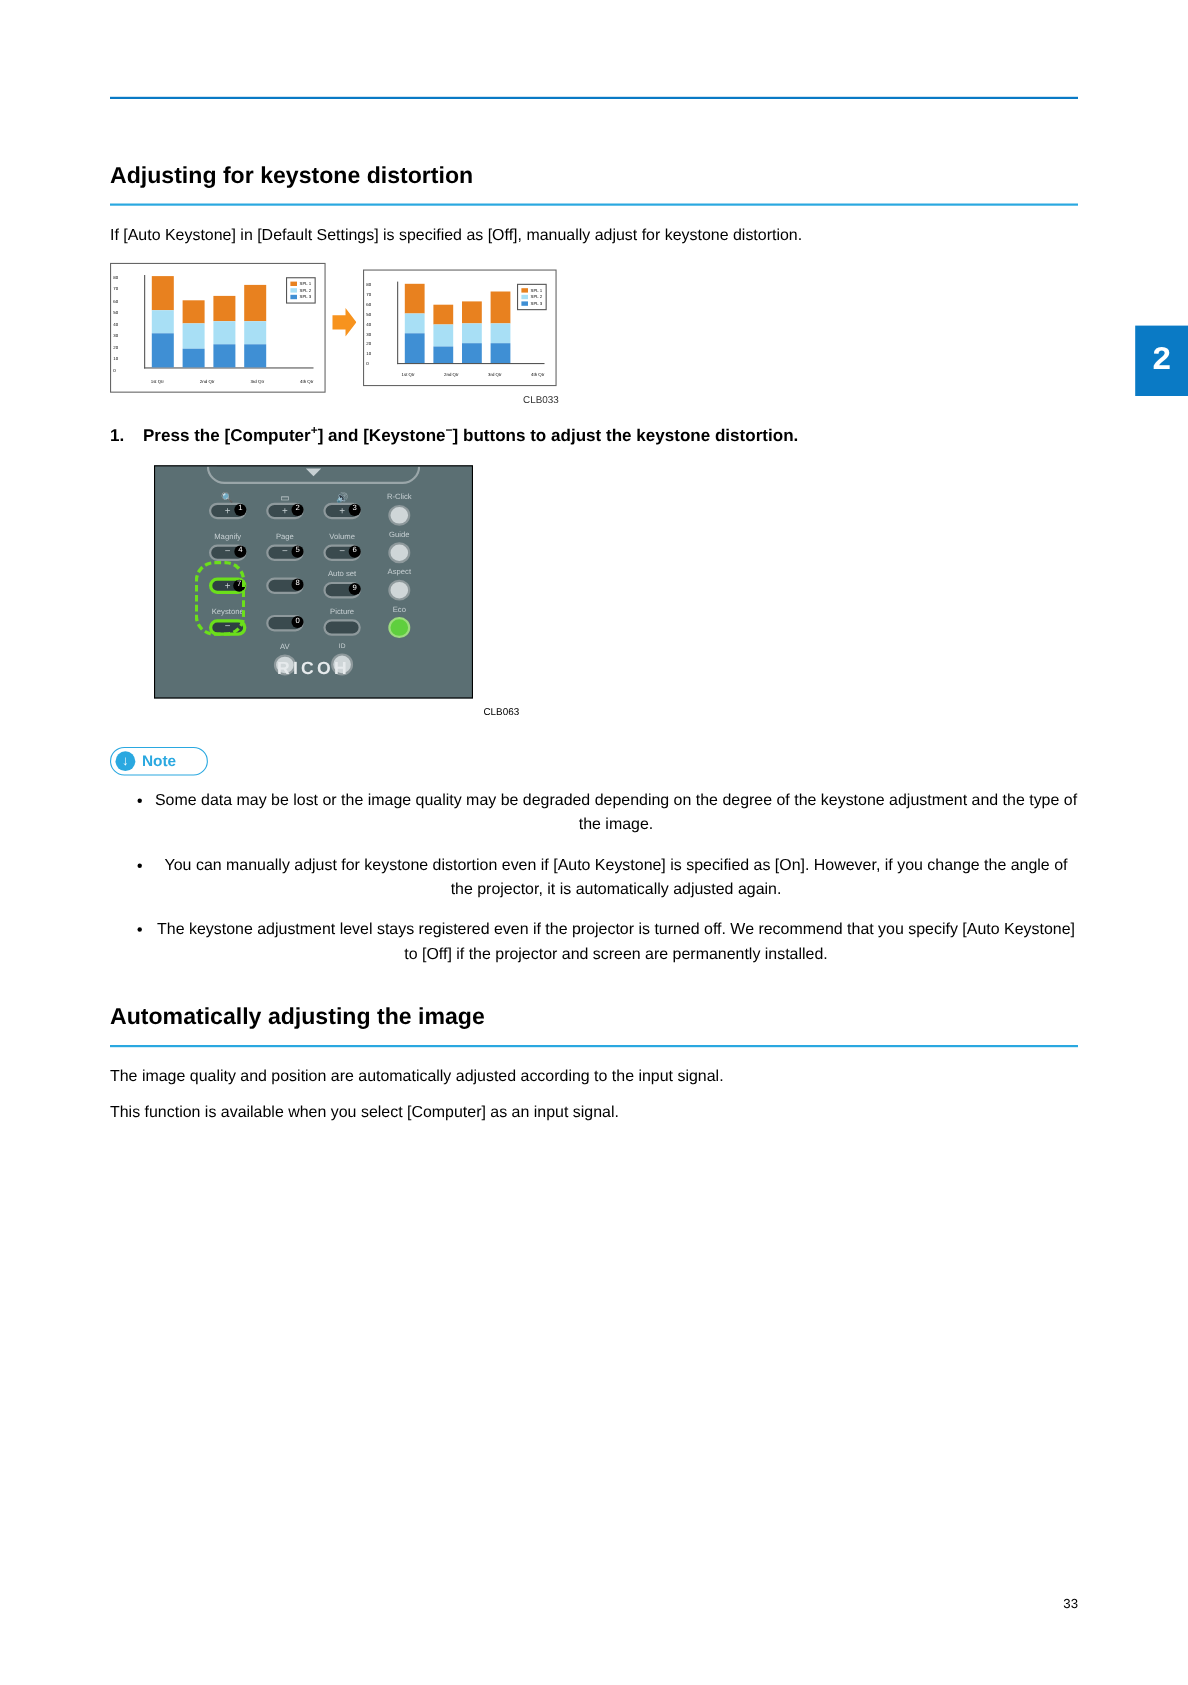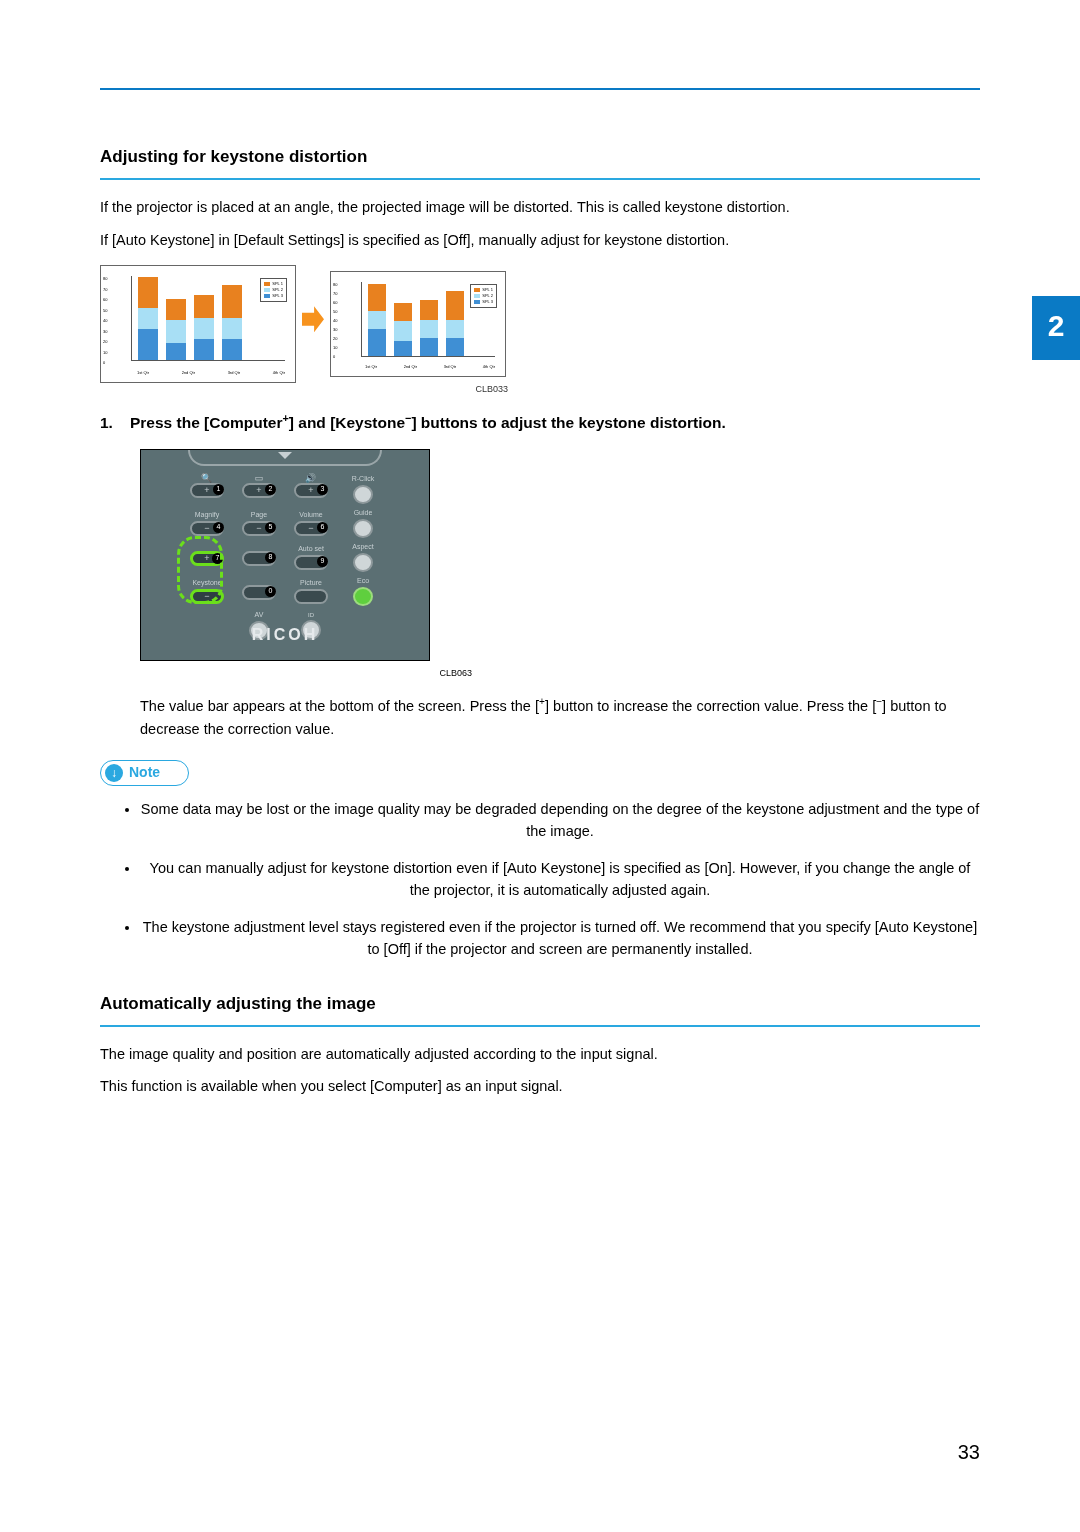--- a/index.html
+++ b/index.html
@@ -38,21 +38,21 @@
     background: #0a7ac5;
     color: #fff;
     display: flex;
     align-items: center;
     justify-content: center;
     font-family: "Courier New", monospace;
     font-size: 30px;
     font-weight: bold;
   }
   h2.section-title {
-    font-size: 17px;
+    font-size: 21px;
     font-weight: bold;
     margin: 4px 0 8px 0;
   }
   .section-underline {
     height: 2px;
     background: #2aa8e0;
     margin-bottom: 16px;
   }
   p { margin: 0 0 10px 0; }
   .figure-row {
@@ -175,40 +175,39 @@
     padding:1px 28px 1px 4px; margin:10px 0 12px 0;
     color:#2aa8e0; font-weight:bold; font-size:14px;
   }
   .note-badge .ncirc{
     width:18px;height:18px;border-radius:50%;background:#2aa8e0;color:#fff;
     display:flex;align-items:center;justify-content:center;font-size:12px;
   }
   ul.notes{margin:0 0 30px 0; padding-left:40px;}
   ul.notes li{margin-bottom:14px; padding-left:0;text-align:center;}
   .page-number{
-    position:absolute; bottom:64px; right:100px; font-size:20px;margin-left:13px;
+    position:absolute; bottom:64px; right:100px; font-size:12px;margin-left:13px;
   }
   .sup{vertical-align:super;font-size:0.7em;line-height:0;}
 </style>
 </head>
 <body>
 
 <div class="page">
 
   <hr class="header-rule">
 
   <div class="chapter-tab">
     <span>2</span>
   </div>
 
   
   <h2 class="section-title">Adjusting for keystone distortion</h2>
   <div class="section-underline"></div>
 
-  <p>If the projector is placed at an angle, the projected image will be distorted. This is called keystone distortion.</p>
   <p>If [Auto Keystone] in [Default Settings] is specified as [Off], manually adjust for keystone distortion.</p>
 
   
   <div class="figure-row">
     <div class="chart left">
       <div class="yticks">
         <span>80</span>
         <span>70</span>
         <span>60</span>
         <span>50</span>
@@ -443,23 +442,20 @@
             <div class="circ"></div>
           </div>
         <div class="rcell"></div>
       </div>
       <div class="dashed-pair"></div>
       <div class="remote-brand">RICOH</div>
     </div>
   </div>
   <div class="fig-id2">CLB063</div>
 
-  <p class="indent">
-    <span>The value bar appears at the bottom of the screen. Press the [</span><span class="sup">+</span><span>] button to increase the correction value. Press the [</span><span class="sup">−</span><span>] button to decrease the correction value.</span>
-  </p>
 
   
   <div class="note-badge">
     <span class="ncirc">↓</span>
     <span>Note</span>
   </div>
   <ul class="notes">
     <li>Some data may be lost or the image quality may be degraded depending on the degree of the keystone adjustment and the type of the image.</li>
     <li>You can manually adjust for keystone distortion even if [Auto Keystone] is specified as [On]. However, if you change the angle of the projector, it is automatically adjusted again.</li>
     <li>The keystone adjustment level stays registered even if the projector is turned off. We recommend that you specify [Auto Keystone] to [Off] if the projector and screen are permanently installed.</li>

